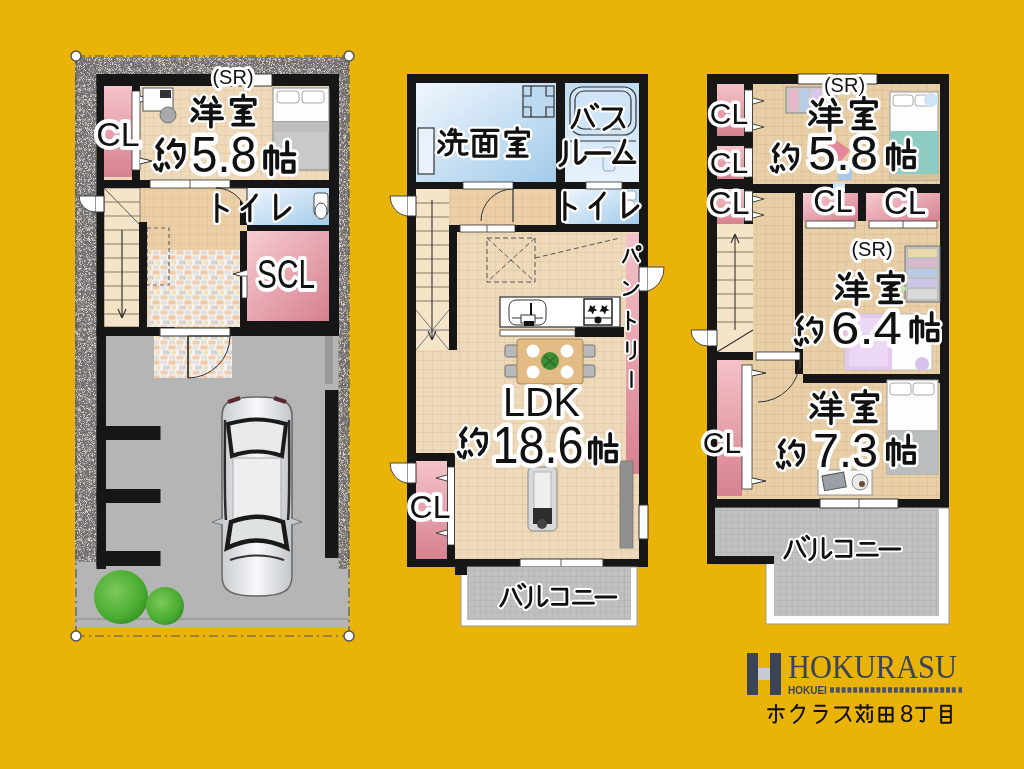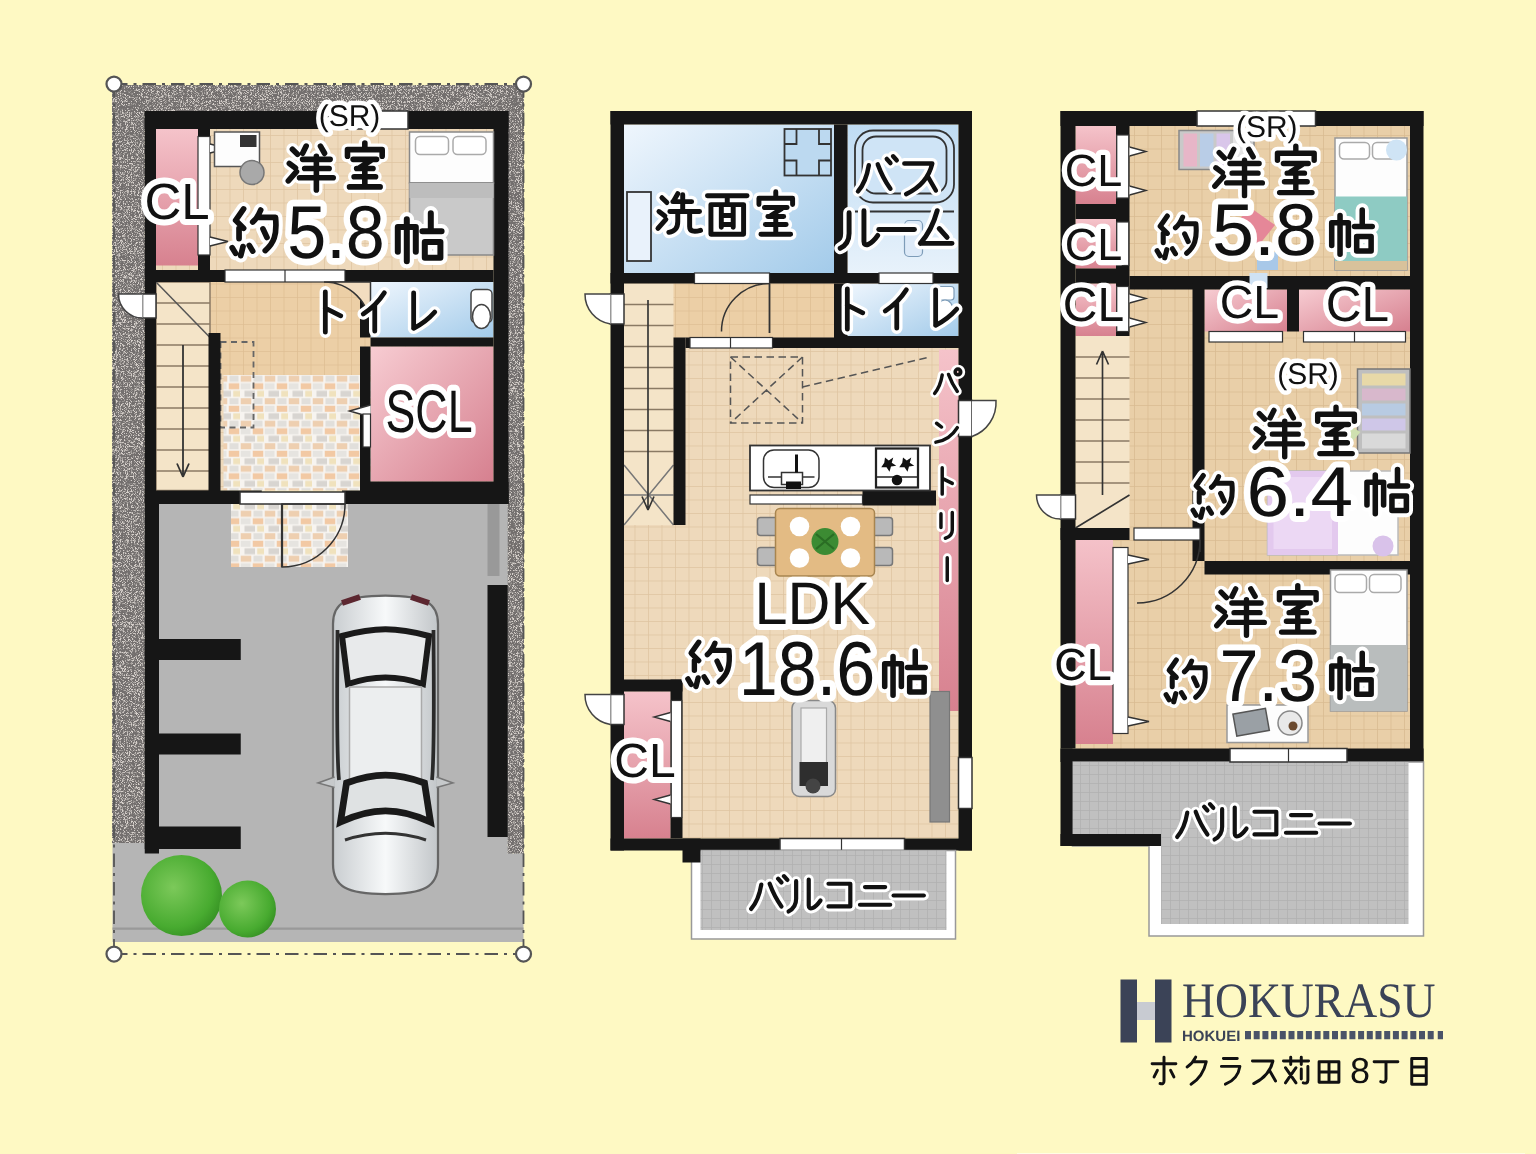--- a/index.html
+++ b/index.html
@@ -1,16 +1,16 @@
 <!DOCTYPE html>
 <html><head>
 <meta charset="utf-8">
 <style>
 html,body{margin:0;padding:0;background:#fff;}
-#root{position:relative;width:1024px;height:769px;background:#fef9c3;overflow:hidden;}
+#root{position:relative;width:1024px;height:769px;background:#eab308;overflow:hidden;}
 svg{position:absolute;left:0;top:0;}
 .halo path, .halo{stroke:#fff;fill:none;stroke-linecap:round;stroke-linejoin:round;}
 .ink path, .ink{stroke:#111;fill:none;stroke-linecap:round;stroke-linejoin:round;}
 text{font-family:"Liberation Sans", sans-serif;}
 .lt{fill:#111;stroke:#fff;paint-order:stroke;stroke-linejoin:round;font-family:"Liberation Sans", sans-serif;}
 </style>
 </head>
 <body>
 <div id="root">
 <svg width="1024" height="769" viewBox="0 0 1024 769">

